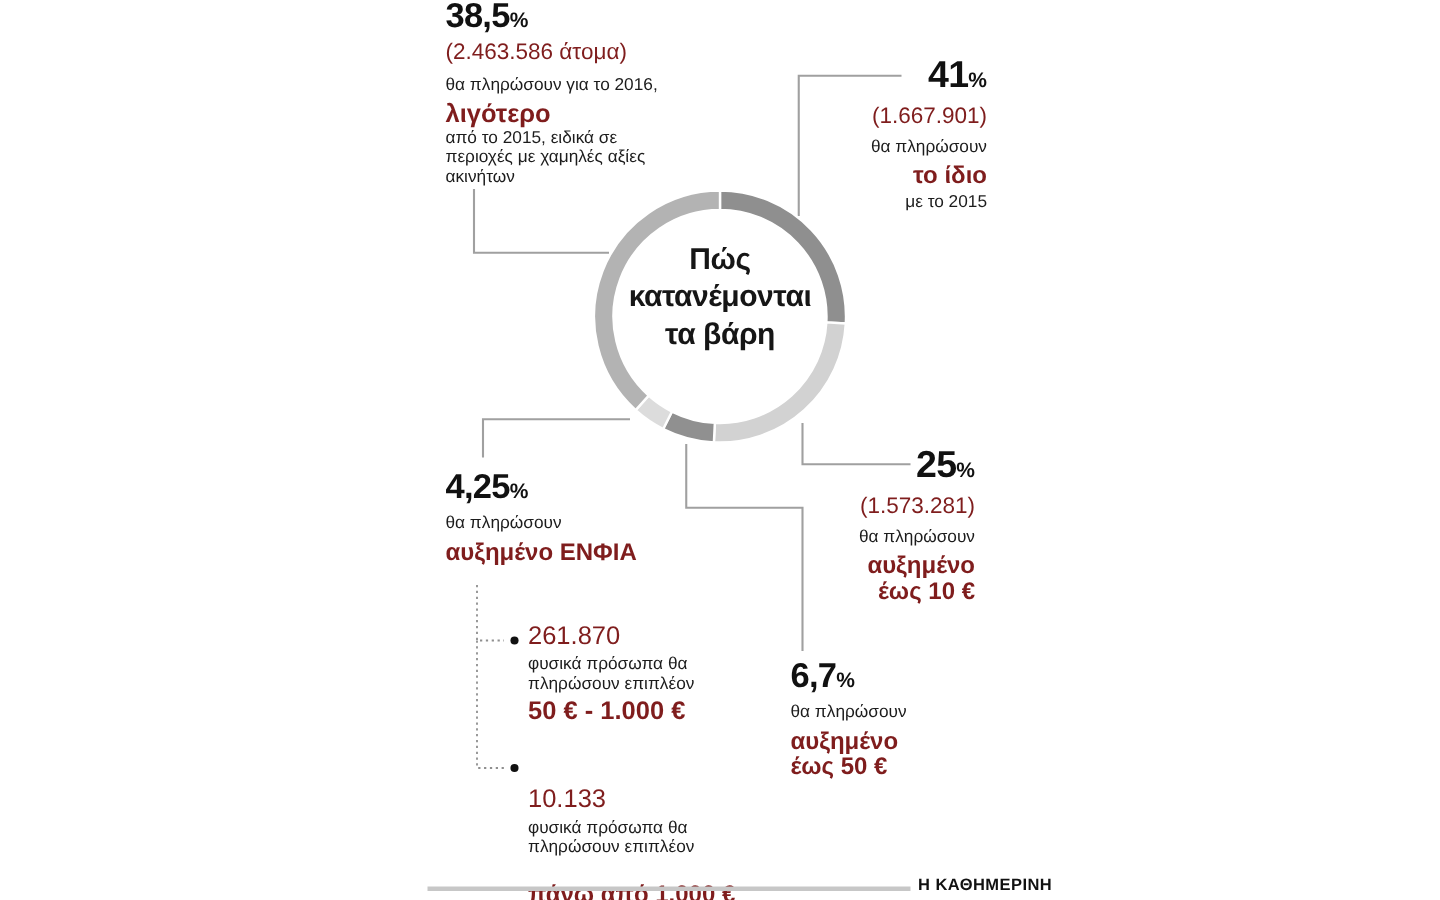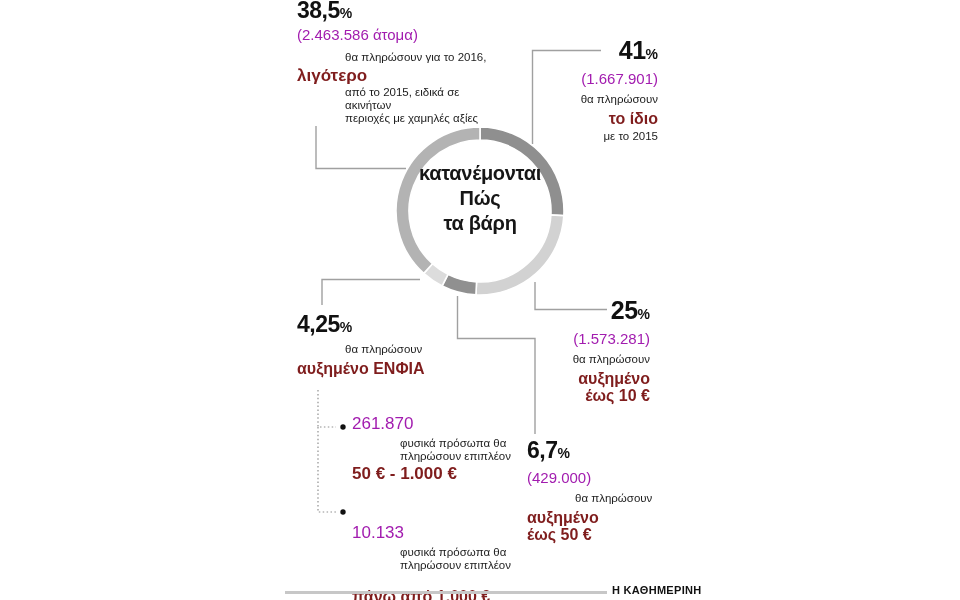--- a/index.html
+++ b/index.html
@@ -6,22 +6,22 @@
   .stage{
     position:relative;width:960px;height:600px;background:#ffffff;overflow:hidden;
     font-family:"Liberation Sans","DejaVu Sans",sans-serif;color:#1a1a1a;
   }
   .abs{position:absolute;}
   svg{position:absolute;left:0;top:0;}
   .bignum{font-weight:bold;font-size:23px;line-height:20px;letter-spacing:-0.5px;color:#111;}
   .bignum .pctsign{font-size:14px;font-weight:bold;letter-spacing:0;}
   .num24{font-size:25px;}
   .num22{font-size:23px;}
-  .count{font-size:15px;line-height:16px;margin-top:7px;color:#a21caf;}
-  .small{font-size:11.5px;line-height:13px;color:#1c1c1c;margin-left:48px;}
+  .count{font-size:15px;line-height:16px;margin-top:7px;color:#7f1d1d;}
+  .small{font-size:11.5px;line-height:13px;color:#1c1c1c;}
   .mt6{margin-top:6px;}
   .mt5{margin-top:5px;}
   .mt3{margin-top:3px;}
   .em{font-weight:bold;color:#7f1d1d;}
   .em17{font-size:17px;line-height:18px;margin:3px 0 1px 0;}
   .em16{font-size:16px;line-height:17px;margin-top:4px;}
   .em16b{font-size:16px;line-height:17px;}
   .em18{font-size:16px;line-height:18px;margin-top:16px;}
   .right{text-align:right;}
   .center-title{
@@ -54,54 +54,53 @@
       </g>
     <g id="dotted" fill="none" stroke="#8f8f8f" stroke-width="1.2" stroke-dasharray="1.5,2.4">
       <polyline points="318,390 318,427 336,427"></polyline>
       <polyline points="318,427 318,512 336,512"></polyline>
     </g>
     <circle cx="343" cy="427" r="2.7" fill="#111"></circle>
     <circle cx="343" cy="512" r="2.7" fill="#111"></circle>
   </svg>
 
   <div class="abs center-title">
+    <div>Πώς</div>
     <div>κατανέμονται</div>
-    <div>Πώς</div>
     <div>τα βάρη</div>
   </div>
 
   <div class="abs" style="left:297px;top:0;width:215px;">
     <div class="bignum num22"><span>38,5</span><span class="pctsign">%</span></div>
     <div class="count" style="margin-top:4px;">(2.463.586 άτομα)</div>
     <div class="small" style="margin-top:8px;">θα πληρώσουν για το 2016,</div>
     <div class="em em17">λιγότερο</div>
     <div class="small">από το 2015, ειδικά σε</div>
+    <div class="small">περιοχές με χαμηλές αξίες</div>
     <div class="small">ακινήτων</div>
-    <div class="small">περιοχές με χαμηλές αξίες</div>
   </div>
 
   <div class="abs right" style="left:498px;top:40px;width:160px;">
     <div class="bignum num24"><span>41</span><span class="pctsign">%</span></div>
     <div class="count">(1.667.901)</div>
     <div class="small mt6">θα πληρώσουν</div>
     <div class="em em16">το ίδιο</div>
     <div class="small mt3">με το 2015</div>
   </div>
 
   <div class="abs right" style="left:490px;top:300px;width:160px;">
     <div class="bignum num24"><span>25</span><span class="pctsign">%</span></div>
     <div class="count">(1.573.281)</div>
     <div class="small mt6">θα πληρώσουν</div>
     <div class="em em16">αυξημένο</div>
     <div class="em em16b">έως 10 €</div>
   </div>
 
   <div class="abs" style="left:527px;top:440px;width:160px;">
     <div class="bignum num22"><span>6,7</span><span class="pctsign">%</span></div>
-    <div class="count">(429.000)</div>
     <div class="small mt6">θα πληρώσουν</div>
     <div class="em em16">αυξημένο</div>
     <div class="em em16b">έως 50 €</div>
   </div>
 
   <div class="abs" style="left:297px;top:314px;width:210px;">
     <div class="bignum num22"><span>4,25</span><span class="pctsign">%</span></div>
     <div class="small mt6">θα πληρώσουν</div>
     <div class="em em16">αυξημένο ΕΝΦΙΑ</div>
   </div>

